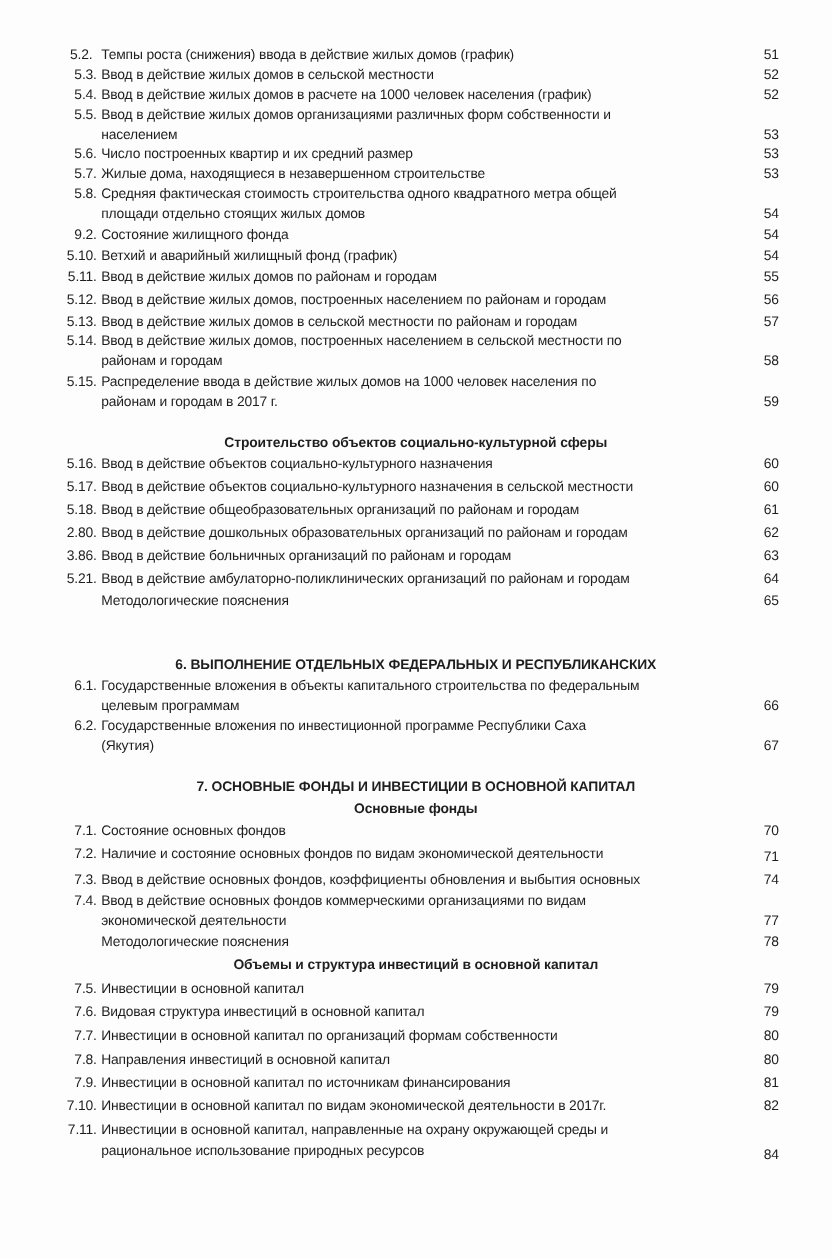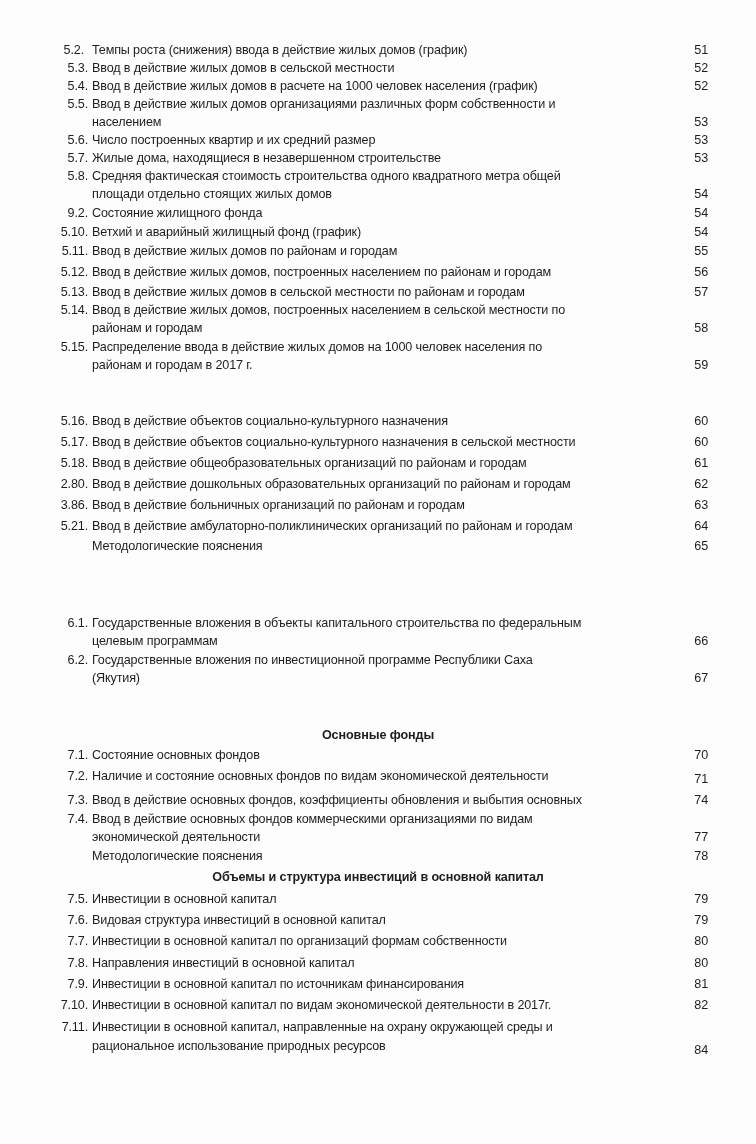--- a/index.html
+++ b/index.html
@@ -105,20 +105,21 @@
   </div>
   <div class="row" style="top:339px">
     <span class="num" style="left:40px;width:48px">5.15.</span>
     <span class="txt">Распределение ввода в действие жилых домов на 1000 человек населения по</span>
   </div>
   <div class="row" style="top:357px">
     <span class="txt">районам и городам в 2017 г.</span>
     <span class="pg">59</span>
   </div>
 
+  <div class="head" style="top:394px">Строительство объектов социально-культурной сферы</div>
 
   <div class="row" style="top:413px">
     <span class="num" style="left:40px;width:48px">5.16.</span>
     <span class="txt">Ввод в действие объектов социально-культурного назначения</span>
     <span class="pg">60</span>
   </div>
   <div class="row" style="top:434px">
     <span class="num" style="left:40px;width:48px">5.17.</span>
     <span class="txt">Ввод в действие объектов социально-культурного назначения в сельской местности</span>
     <span class="pg">60</span>
@@ -141,37 +142,39 @@
   <div class="row" style="top:518px">
     <span class="num" style="left:40px;width:48px">5.21.</span>
     <span class="txt">Ввод в действие амбулаторно-поликлинических организаций по районам и городам</span>
     <span class="pg">64</span>
   </div>
   <div class="row" style="top:538px">
     <span class="txt">Методологические пояснения</span>
     <span class="pg">65</span>
   </div>
 
+  <div class="head" style="top:596px">6. ВЫПОЛНЕНИЕ ОТДЕЛЬНЫХ ФЕДЕРАЛЬНЫХ И РЕСПУБЛИКАНСКИХ</div>
   <div class="row" style="top:615px">
     <span class="num" style="left:40px;width:48px">6.1.</span>
     <span class="txt">Государственные вложения в объекты капитального строительства по федеральным</span>
   </div>
   <div class="row" style="top:633px">
     <span class="txt">целевым программам</span>
     <span class="pg">66</span>
   </div>
   <div class="row" style="top:652px">
     <span class="num" style="left:40px;width:48px">6.2.</span>
     <span class="txt">Государственные вложения по инвестиционной программе Республики Саха</span>
   </div>
   <div class="row" style="top:670px">
     <span class="txt">(Якутия)</span>
     <span class="pg">67</span>
   </div>
 
+  <div class="head" style="top:707px">7. ОСНОВНЫЕ ФОНДЫ И ИНВЕСТИЦИИ В ОСНОВНОЙ КАПИТАЛ</div>
   <div class="head" style="top:727px">Основные фонды</div>
 
   <div class="row" style="top:747px">
     <span class="num" style="left:40px;width:48px">7.1.</span>
     <span class="txt">Состояние основных фондов</span>
     <span class="pg">70</span>
   </div>
   <div class="row" style="top:768px">
     <span class="num" style="left:40px;width:48px">7.2.</span>
     <span class="txt">Наличие и состояние основных фондов по видам экономической деятельности</span>

